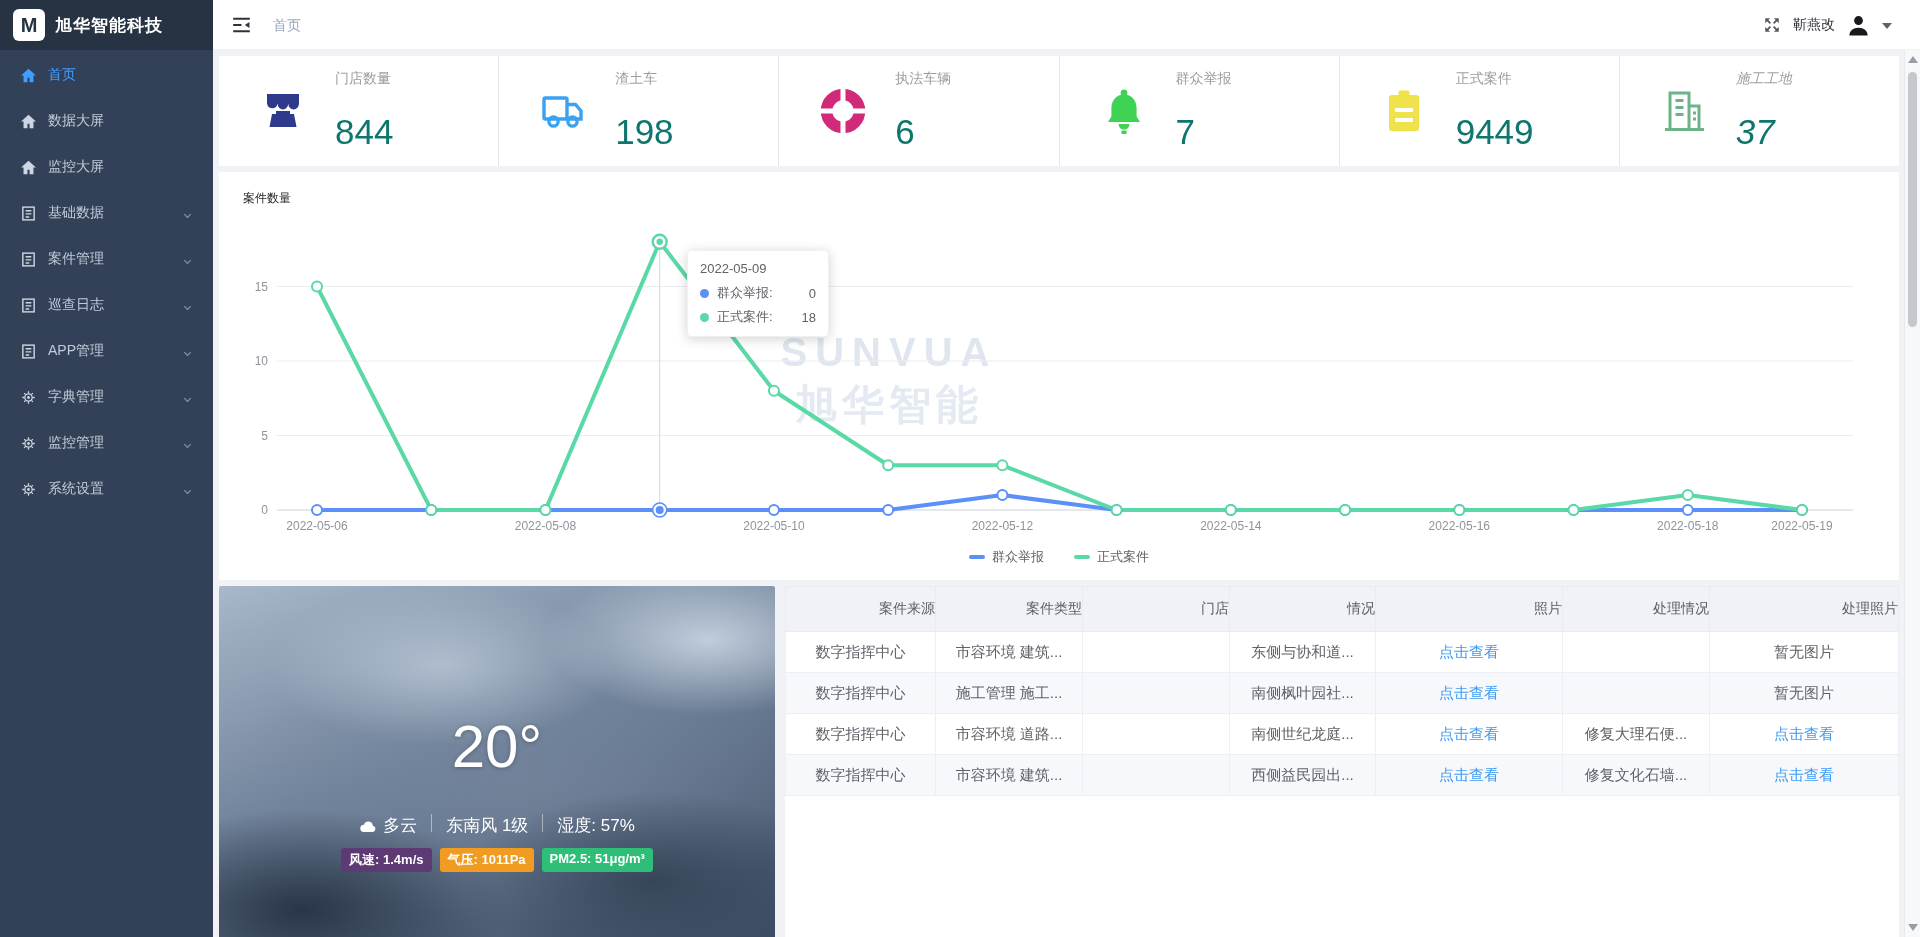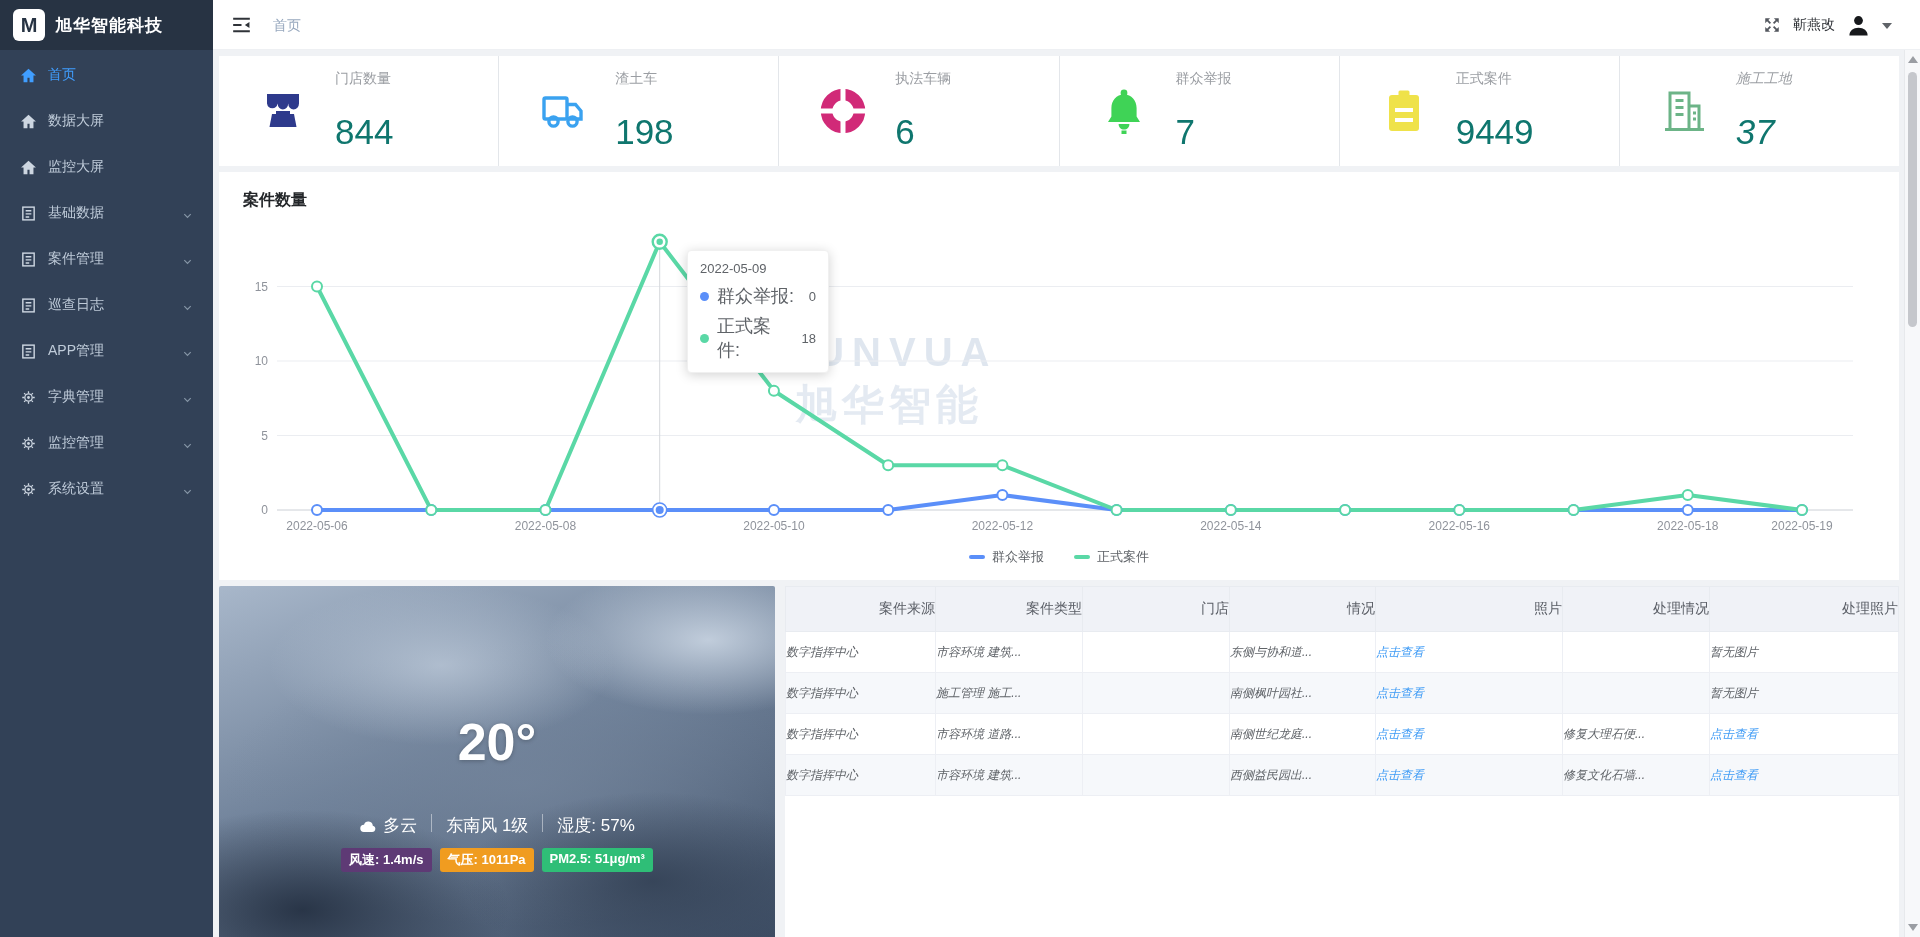--- a/index.html
+++ b/index.html
@@ -44,62 +44,62 @@
   
   .stat-row { position:absolute; left:219px; top:56px; width:1680px; height:110px; background:#fff; display:flex; }
   .stat-card { flex:1; display:flex; align-items:center; padding-left:40px; gap:28px; border-right:1px solid #e3e6ea; }
   .stat-card:last-child { border-right:none;font-style:italic; }
   .stat-icon { width:48px; height:48px; flex:0 0 48px; }
   .stat-label { font-size:14px; color:#9b9ea3; margin-bottom:5px; }
   .stat-value { font-size:35px; color:#0f766e;margin-top:24px; }
 
   
   .panel-chart { position:absolute; left:219px; top:172px; width:1680px; height:408px; background:#fff; }
-  .chart-title { position:absolute; left:24px; top:18px; font-size:16px; font-weight:bold; color:#232629; }
+  .chart-title { position:absolute; left:24px; top:18px; font-size:12px; font-weight:normal; color:#232629; }
   .chart-svg-wrap { position:absolute; left:18px; top:48px; width:1644px; height:312px; }
   .watermark { position:absolute; left:520px; top:158px; width:300px; text-align:center; pointer-events:none; }
   .wm1 { font-size:40px; font-weight:bold; letter-spacing:8px; color:rgba(201,214,229,0.6); }
   .wm2 { font-size:42px; font-weight:bold; letter-spacing:5px; color:rgba(201,214,229,0.5); margin-top:2px; }
   .chart-legend { position:absolute; left:0; right:0; bottom:14px; display:flex; justify-content:center; gap:30px; }
   .legend-item { display:flex; align-items:center; gap:7px; cursor:pointer; }
   .legend-dash { width:16px; height:4px; border-radius:2px; }
   .legend-label { font-size:13px; color:#5f6368; }
   .chart-tooltip { position:absolute; left:468px; top:78px; width:142px; background:#fff; border:1px solid #f0f0f0; border-radius:4px;
                    box-shadow:0 2px 12px rgba(0,0,0,0.18); padding:10px 12px; z-index:3; }
   .tt-title { font-size:13px; color:#5f6368; margin-bottom:8px; }
   .tt-row { display:flex; align-items:center; gap:8px; margin-top:6px; }
   .tt-dot { width:9px; height:9px; border-radius:50%; flex:0 0 9px; }
-  .tt-label { font-size:18px; color:#5f6368; }
+  .tt-label { font-size:13px; color:#5f6368; }
   .tt-value { margin-left:auto; font-size:13px; color:#5f6368; }
 
   
   .weather-card { position:absolute; left:219px; top:586px; width:556px; height:360px; border-radius:2px; overflow:hidden;
     background:
       radial-gradient(ellipse 60% 45% at 15% 90%, rgba(38,50,68,0.95), transparent 62%),
       radial-gradient(ellipse 55% 40% at 78% 82%, rgba(52,66,86,0.9), transparent 62%),
       radial-gradient(ellipse 45% 32% at 88% 15%, rgba(206,217,230,0.85), transparent 65%),
       radial-gradient(ellipse 50% 36% at 40% 22%, rgba(186,199,215,0.8), transparent 62%),
       radial-gradient(ellipse 75% 55% at 55% 55%, rgba(116,133,156,0.75), transparent 72%),
       linear-gradient(160deg, #a8b7ca 0%, #70829a 45%, #3c4c63 100%);
   }
-  .weather-temp { position:absolute; top:126px; left:0; right:0; text-align:center; font-size:52px; font-weight:700; color:#fff;
+  .weather-temp { position:absolute; top:126px; left:0; right:0; text-align:center; font-size:60px; font-weight:400; color:#fff;
                   text-shadow:0 1px 4px rgba(0,0,0,0.25); }
   .weather-cond { position:absolute; top:228px; left:0; right:0; display:flex; justify-content:center; align-items:flex-start; color:#fff; font-size:17px; }
   .cond-seg { display:flex; align-items:center; gap:6px; }
   .cond-sep { width:1px; height:18px; background:rgba(255,255,255,0.45); margin:0 14px; }
   .cloud-ic { width:18px; height:14px; color:#fff; }
   .weather-badges { position:absolute; top:262px; left:0; right:0; display:flex; justify-content:center; gap:8px; }
   .wbadge { color:#fff; font-size:13px; font-weight:bold; padding:3px 8px; border-radius:3px; white-space:nowrap; }
 
   
   .panel-table { position:absolute; left:785px; top:586px; width:1114px; height:351px; background:#fff; }
   table.case-table { width:100%; border-collapse:collapse; table-layout:fixed; }
   .case-table th { height:45px; background:#f0f2f7; font-size:14px; font-weight:normal; color:#5a5e66; border:1px solid #e8ebf0; text-align:right; }
-  .case-table td { height:41px; font-size:12px; color:#5f6368; border:1px solid #edeff4; 
-                   white-space:nowrap; overflow:hidden;font-style:italic; }
+  .case-table td { height:41px; font-size:15px; color:#5f6368; border:1px solid #edeff4; text-align:center;
+                   white-space:nowrap; overflow:hidden; }
   .case-table tbody tr:nth-child(even) { background:#f6f8fb; }
   .cell-link { color:#3d9af5; cursor:pointer; }
 </style>
 </head>
 <body>
 
 <div class="sidebar">
   <div class="logo-bar">
     <div class="logo-mark">M</div>
     <div class="brand">旭华智能科技</div>

